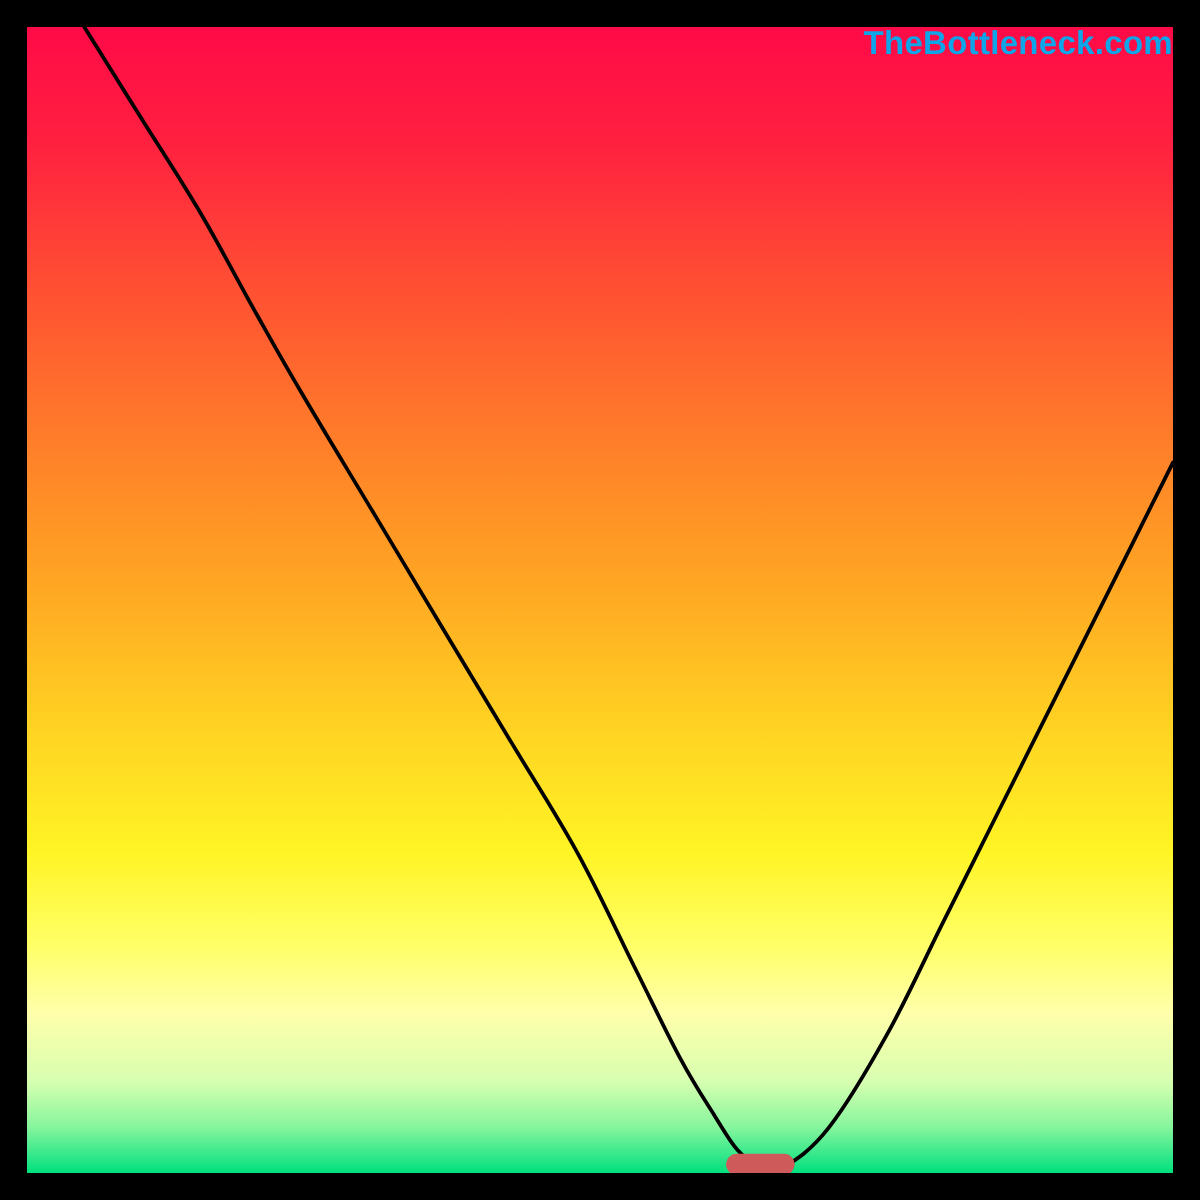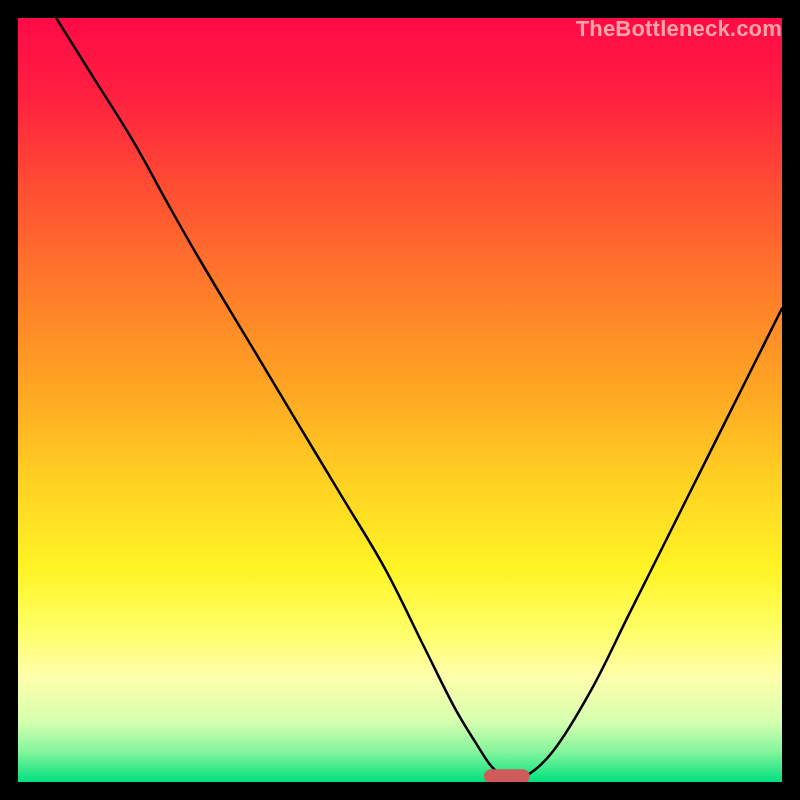--- a/index.html
+++ b/index.html
@@ -16,21 +16,21 @@
     left: 18px;
     top: 18px;
     width: 764px;
     height: 764px;
     background: #000;
   }
   .watermark {
     position: absolute;
     top: -2px;
     right: 0;
-    color: #fca5a5;
+    color: #0ea5e9;
     font-size: 22px;
     font-weight: 600;
     letter-spacing: 0.2px;
     z-index: 10;
   }
   svg.plot {
     position: absolute;
     left: 0;
     top: 0;
     width: 764px;

